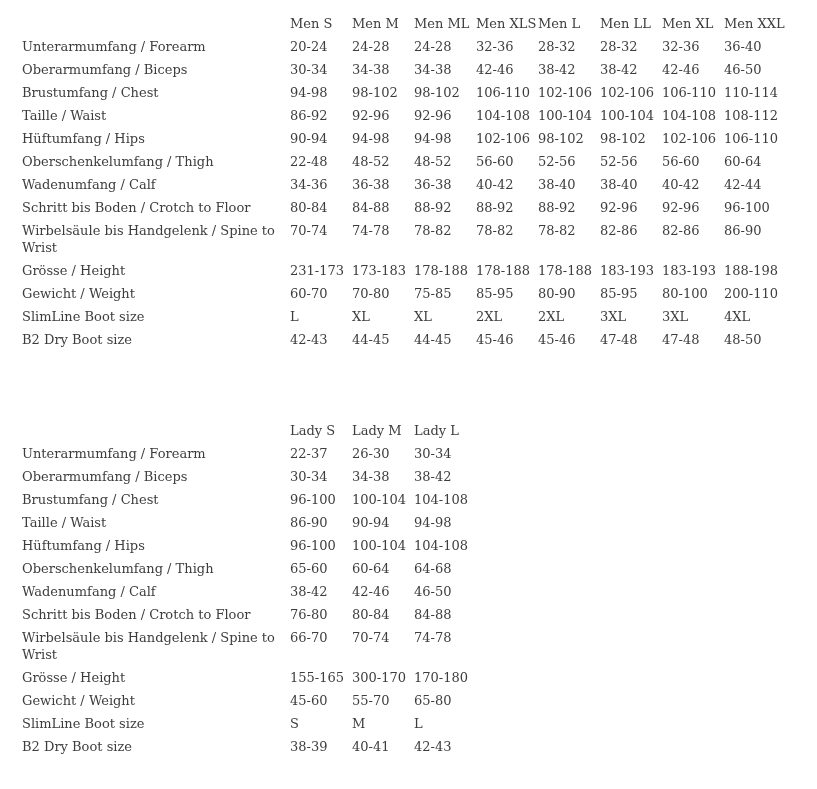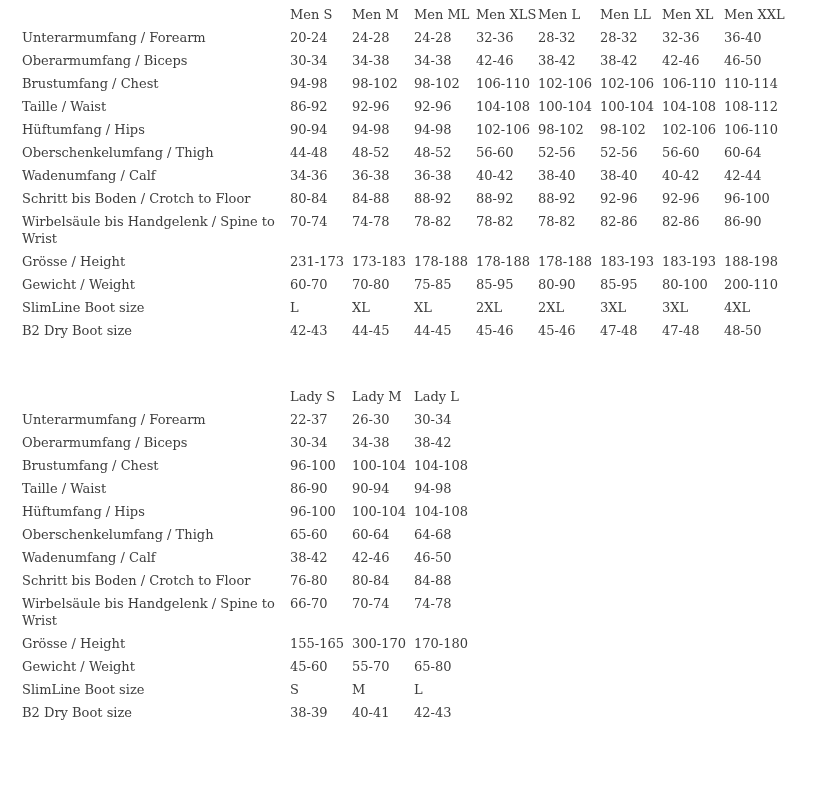--- a/index.html
+++ b/index.html
@@ -9,21 +9,21 @@
     background: #ffffff;
   }
   body {
     width: 817px;
     height: 789px;
     overflow: hidden;
     font-family: "DejaVu Serif", "Liberation Serif", serif;
     color: #3d3d3d;
   }
   .page {
-    padding: 3px 0 0 22px;
+    padding: 12px 0 0 22px;
   }
   table.size-table {
     border-collapse: collapse;
     table-layout: fixed;
     border: none;
   }
   .size-table th,
   .size-table td {
     font-weight: 400;
     text-align: left;
@@ -36,21 +36,21 @@
   }
   .size-table th:first-child,
   .size-table td:first-child {
     width: 268px;
   }
   .size-table th:not(:first-child),
   .size-table td:not(:first-child) {
     width: 62px;
   }
   table.size-table.second {
-    margin-top: 43px;
+    margin-top: 68px;
   }
 </style>
 </head>
 <body>
 
 <div class="page">
   <table class="size-table first">
       <thead>
         <tr>
           <th></th>
@@ -115,21 +115,21 @@
           <td>94-98</td>
           <td>94-98</td>
           <td>102-106</td>
           <td>98-102</td>
           <td>98-102</td>
           <td>102-106</td>
           <td>106-110</td>
         </tr>
         <tr>
           <td>Oberschenkelumfang / Thigh</td>
-          <td>44-48</td>
+          <td>22-48</td>
           <td>48-52</td>
           <td>48-52</td>
           <td>56-60</td>
           <td>52-56</td>
           <td>52-56</td>
           <td>56-60</td>
           <td>60-64</td>
         </tr>
         <tr>
           <td>Wadenumfang / Calf</td>

